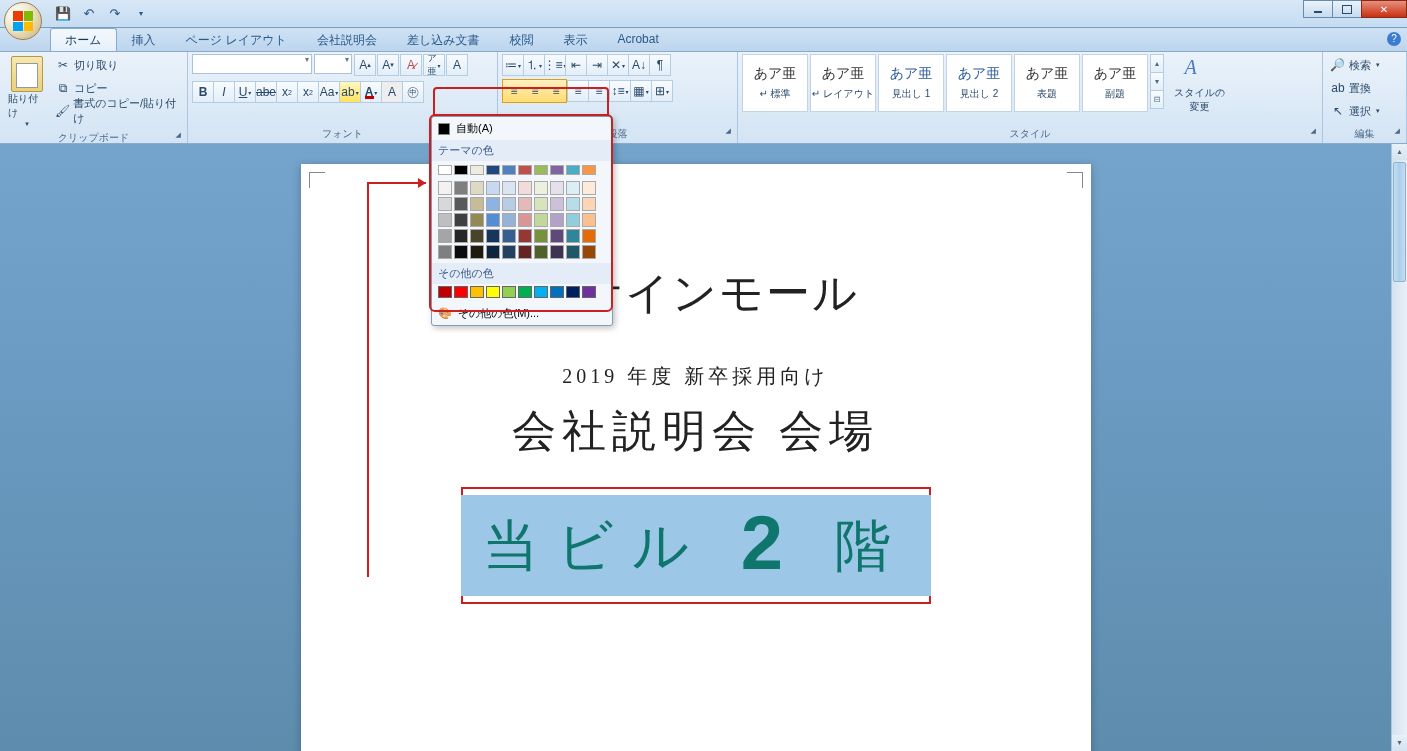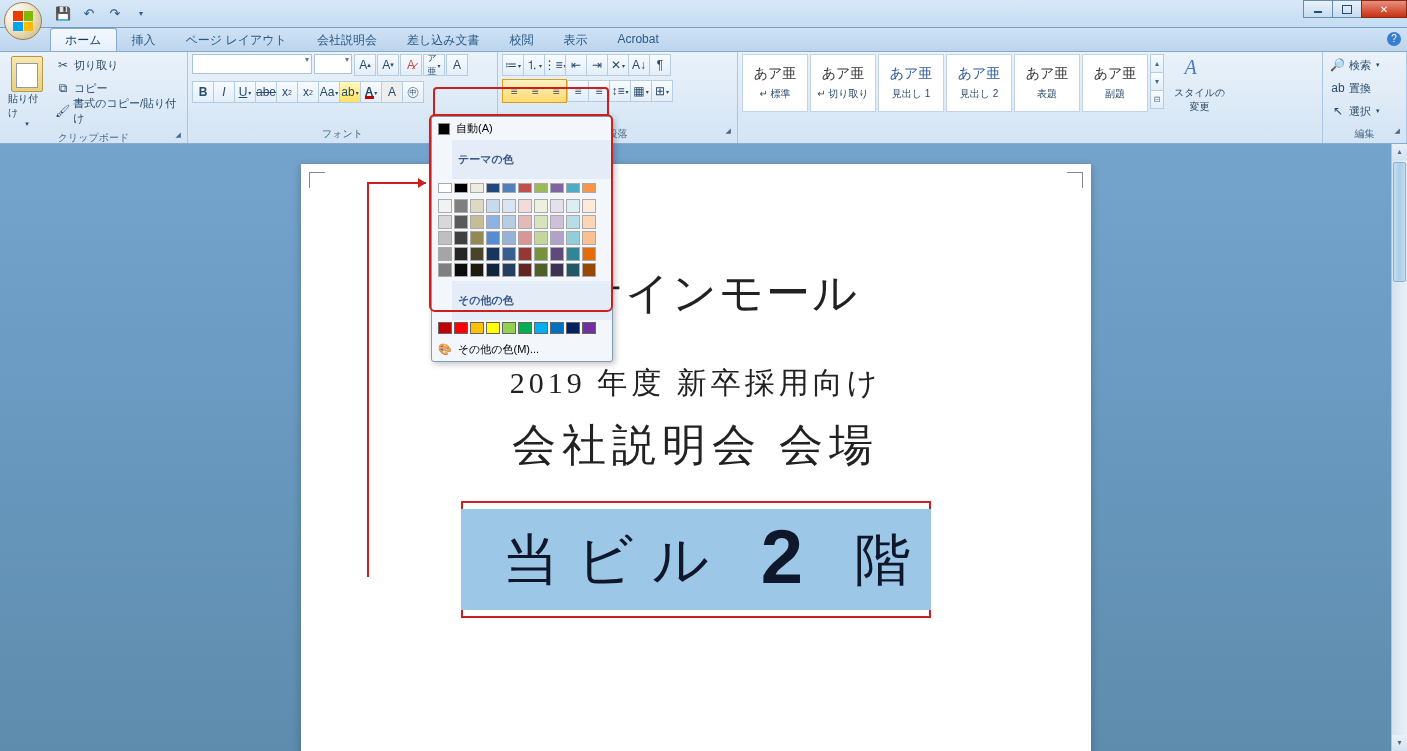--- a/index.html
+++ b/index.html
@@ -56,31 +56,31 @@
 .vscroll { position:absolute; right:0; top:144px; bottom:0; width:16px; background:linear-gradient(90deg,#d5e3ef,#e8f0f8); border-left:1px solid #aac6e0;}
 .vscroll .thumb{position:absolute;left:1px;right:1px;top:18px;height:120px;background:linear-gradient(90deg,#c3dcf0,#abd0ea,#c3dcf0);border:1px solid #8ab2d3;border-radius:2px;}
 .vscroll .arr{position:absolute;left:0;right:0;height:16px;background:linear-gradient(#e8f0f8,#d5e3ef);text-align:center;font-size:8px;color:#4a6a8a;line-height:16px;}
 .vscroll .arr.up{top:0;} .vscroll .arr.dn{bottom:0;}
 .page { width: 790px; background: #fff; margin-top: 20px; box-shadow: 0 2px 8px rgba(0,0,0,0.25); position: relative; padding: 30px 40px; height: 600px;}
 .corner { position:absolute; width:16px; height:16px; }
 .corner.tl{top:8px;left:8px;border-top:1px solid #888;border-left:1px solid #888;}
 .corner.tr{top:8px;right:8px;border-top:1px solid #888;border-right:1px solid #888;}
 .doc-line { text-align: center; font-family: "MS Mincho","Yu Mincho",serif; color:#222; }
 .l1 { font-size: 44px; margin-top: 70px; letter-spacing: 2px;}
-.l2 { font-size: 30px; margin-top: 40px; letter-spacing: 4px;}
+.l2 { font-size: 20px; margin-top: 40px; letter-spacing: 4px;}
 .l3 { font-size: 44px; margin-top: 12px; letter-spacing: 6px;}
 .l4wrap { margin: 26px auto 0; width: 470px; border: 2px solid #cc2020; padding: 10px 0 16px; position: relative; }
 .l4sel { position:absolute; inset: 6px -2px 6px -2px; background:#9cc7e6; z-index:0;}
-.l4 { font-size: 56px; letter-spacing: 18px; color: #0f172a; position:relative; z-index:1; font-family:"MS PGothic",sans-serif;text-align:right;}
+.l4 { font-size: 56px; letter-spacing: 18px; color: #0f766e; position:relative; z-index:1; font-family:"MS PGothic",sans-serif;}
 .l4 .big { font-size: 76px; font-weight: bold; vertical-align: -4px;}
 
 
 .popup { position:absolute; left:431px; top:116px; width:182px; background:#f3f7fc; border:1px solid #7f9db9; border-radius:3px; box-shadow:2px 2px 6px rgba(0,0,0,0.25); z-index:100; font-size:11px;}
 .popup-row{display:flex;align-items:center;padding:4px 6px;gap:6px;}
-.popup-hdr{padding:12px 6px;font-weight:bold;color:#3a5a8a;background:#e4edf7;margin-left:20px;}
+.popup-hdr{padding:3px 6px;font-weight:normal;color:#3a5a8a;background:#e4edf7;}
 .swatch{width:12px;height:12px;border:1px solid #888;}
 .swatch-grid{display:grid;grid-template-columns:repeat(10,14px);grid-auto-rows:14px;gap:2px;padding:4px 6px;}
 .swatch-grid .sw{border:1px solid #aaa;}
 .std-row{display:grid;grid-template-columns:repeat(10,14px);gap:2px;padding:2px 6px 4px;}
 .std-row .sw{height:12px;border:1px solid #666;}
 
 
 .anno-box1{position:absolute;left:433px;top:87px;width:176px;height:32px;border:2px solid #cc2020;border-radius:4px;z-index:99;}
 .anno-box2{position:absolute;left:429px;top:114px;width:184px;height:198px;border:2px solid #cc2020;border-radius:6px;z-index:101;pointer-events:none;}
 .anno-arrow{position:absolute;z-index:102;pointer-events:none;}
@@ -237,21 +237,21 @@
 
   <div class="group" style="flex:1;">
     <div class="group-body">
       <div style="display:flex;">
         <div class="style-item">
             <div class="preview">あア亜</div>
             <div>↵ 標準</div>
           </div>
         <div class="style-item">
             <div class="preview">あア亜</div>
-            <div>↵ 切り取り</div>
+            <div>↵ レイアウト</div>
           </div>
         <div class="style-item">
             <div class="preview" style="color:#2a5a9a;">あア亜</div>
             <div>見出し 1</div>
           </div>
         <div class="style-item">
             <div class="preview" style="color:#2a5a9a;">あア亜</div>
             <div>見出し 2</div>
           </div>
         <div class="style-item">
@@ -267,20 +267,21 @@
           <div>▾</div>
           <div>⊟</div>
         </div>
       </div>
       <div class="bigbtn" style="margin-left:4px;">
         <div style="width:30px;height:30px;font-size:20px;color:#4a7ac2;font-style:italic;font-family:serif;">A</div>
         <span style="white-space:pre-line;text-align:center;">スタイルの
 変更</span>
       </div>
     </div>
+    <div class="group-label">スタイル</div>
   </div>
 
   <div class="group" style="width:84px;">
     <div class="group-body">
         <div class="stack">
       <div class="smbtn">
             <span class="si">🔎</span>
             <span>検索</span>
             <span style="font-size:7px;margin-left:2px;">▾</span>
           </div>

